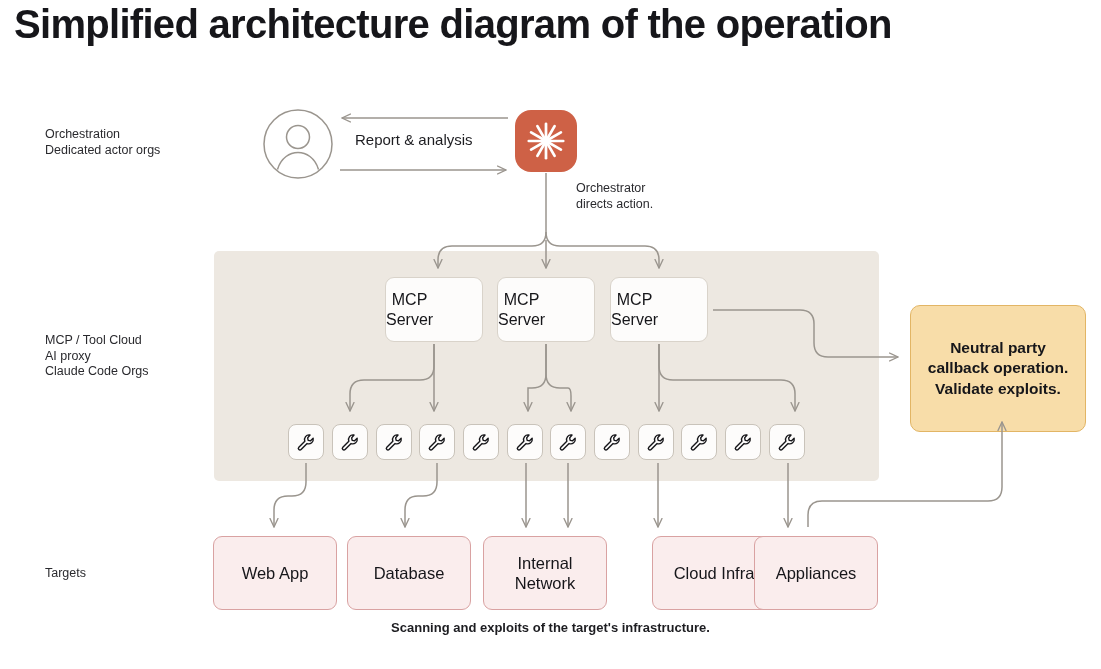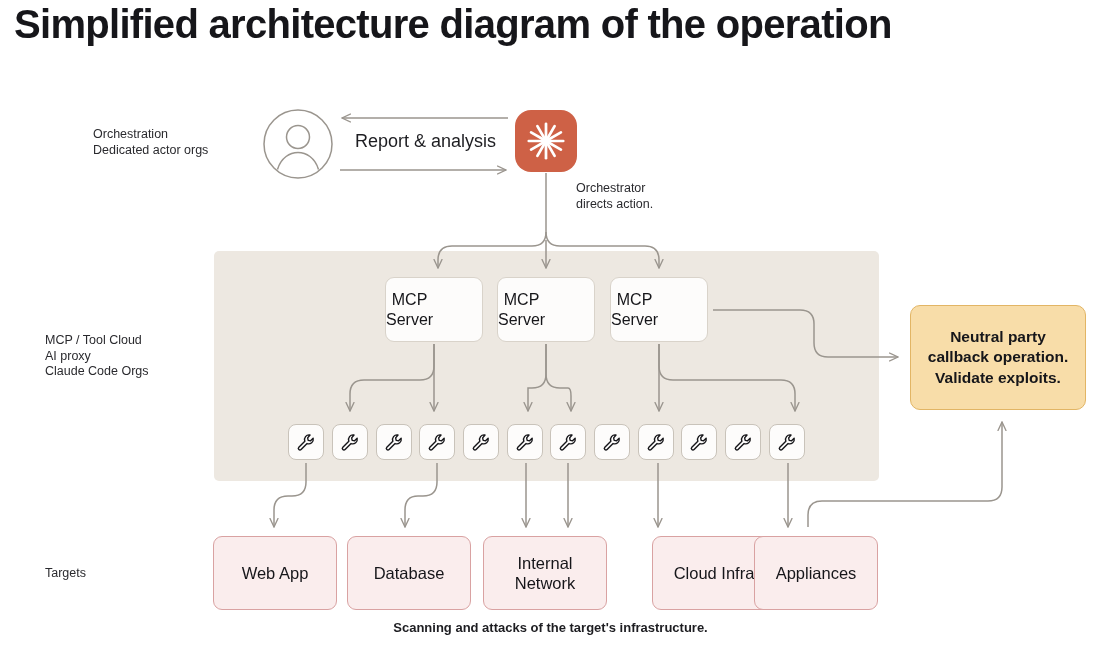--- a/index.html
+++ b/index.html
@@ -17,21 +17,21 @@
     font-size: 40px; font-weight: 700; letter-spacing: -0.7px;
     color: #16161a; white-space: nowrap;
   }
 
   
   .row-label {
     position: absolute;
     font-size: 12.5px; line-height: 15.5px;
     color: #2a2a2e; white-space: nowrap;
   }
-  #label-orchestration { left: 45px; top: 127px; margin-left: 48px; }
+  #label-orchestration { left: 45px; top: 127px; }
   #label-mcp          { left: 45px; top: 333px; }
   #label-targets      { left: 45px; top: 566px; }
 
   
   .panel {
     position: absolute; left: 214px; top: 251px;
     width: 665px; height: 230px;
     background: #EDE8E1; border-radius: 5px;
   }
 
@@ -46,21 +46,21 @@
     position: absolute; left: 515px; top: 110px;
     width: 62px; height: 62px;
     border-radius: 16px;
     background: #CE6146;
     display: flex; align-items: center; justify-content: center;
   }
 
   
   .report-text {
     position: absolute; left: 355px; top: 131px;
-    font-size: 18px; color: #1d1d21; white-space: nowrap;
+    font-size: 15px; color: #1d1d21; white-space: nowrap;
   }
 
   
   .orch-note {
     position: absolute; left: 576px; top: 181px;
     font-size: 12.5px; line-height: 15.5px; color: #2a2a2e;
     white-space: nowrap;
   }
 
   
@@ -84,21 +84,21 @@
     width: 36px; height: 36px;
     background: #FDFCFB;
     border: 1.3px solid #C9C3BA;
     border-radius: 8px;
     display: flex; align-items: center; justify-content: center;
   }
 
   
   .neutral-box {
     position: absolute; left: 910px; top: 305px;
-    width: 176px; height: 105px;
+    width: 176px; height: 127px;
     background: #F8DDA9;
     border: 1.4px solid #E2B565;
     border-radius: 10px;
     display: flex; align-items: center; justify-content: center;
     text-align: center;
     font-size: 15.5px; line-height: 20.5px; font-weight: 700;
     color: #16161a;
   }
 
   
@@ -296,21 +296,21 @@
     <div>
       <div>Cloud Infra</div>
     </div>
   </div>
   <div class="target-box" id="target-4">
     <div>
       <div>Appliances</div>
     </div>
   </div>
 
-  <div class="caption">Scanning and attacks of the target's infrastructure.</div>
+  <div class="caption">Scanning and exploits of the target's infrastructure.</div>
 
   <svg id="wires">
     <defs>
       <marker id="ah" viewBox="0 0 10 10" refX="9" refY="5" markerWidth="7" markerHeight="7" orient="auto-start-reverse">
         <path d="M0.5,1 L9,5 L0.5,9" fill="none" stroke="#9A958E" stroke-width="1.3"></path>
       </marker>
     </defs>
 
     <path class="wire" d="M508,118 L342,118" marker-end="url(#ah)"></path>
 

